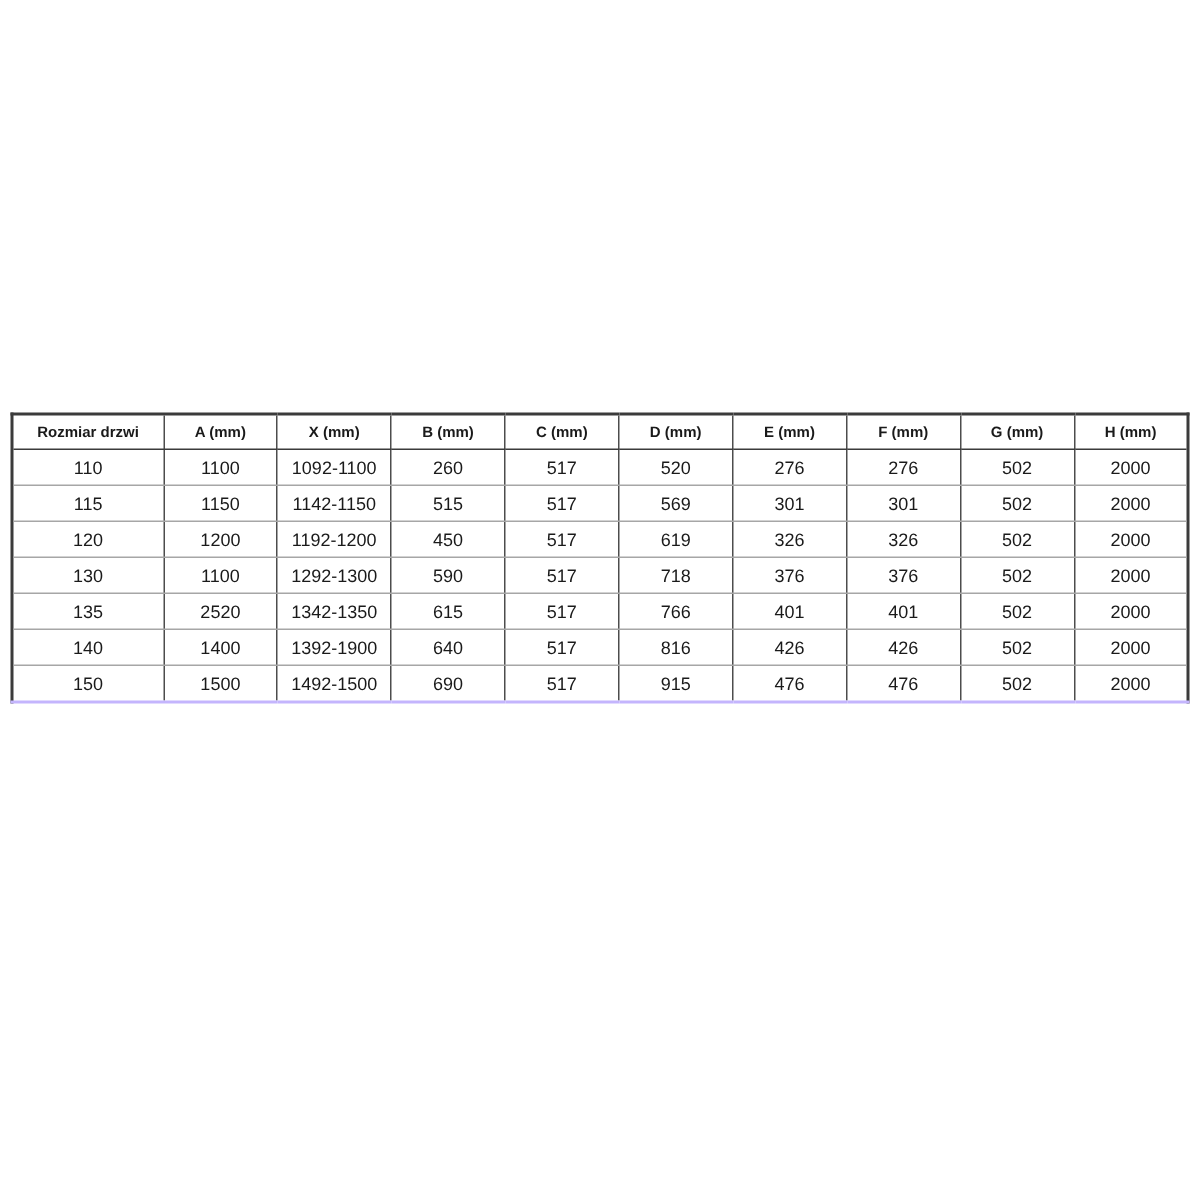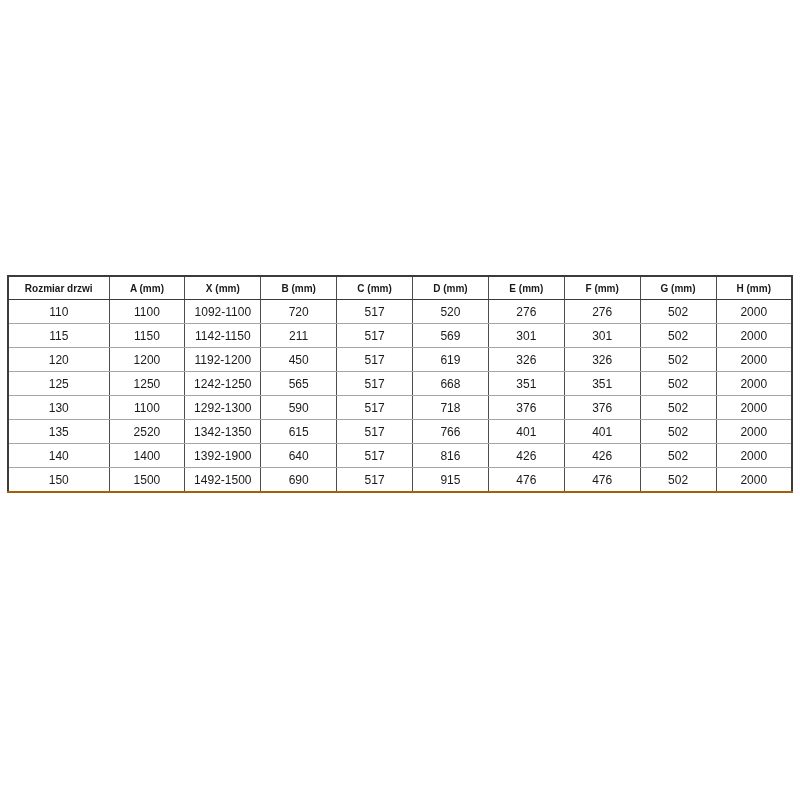--- a/index.html
+++ b/index.html
@@ -48,21 +48,21 @@
     font-size: 12px;
     height: 23px;
     border-left: 1px solid #4d4d4d;
     border-right: 1px solid #4d4d4d;
     border-bottom: 1px solid #a6a6a6;
   }
   table.dims th:first-child,
   table.dims td:first-child { border-left-width: 2px; border-left-color: #3b3b3b; }
   table.dims th:last-child,
   table.dims td:last-child { border-right-width: 2px; border-right-color: #3b3b3b; margin-top: 34px; }
-  table.dims tbody tr:last-child td { border-bottom: 2px solid #a16207; }
+  table.dims tbody tr:last-child td { border-bottom: 2px solid #c4b5fd; }
 </style>
 </head>
 <body>
 
 <div class="table-wrap">
   <table class="dims">
     <colgroup>
         <col class="col-size">
         <col>
         <col>
@@ -86,61 +86,49 @@
           <th>F (mm)</th>
           <th>G (mm)</th>
           <th>H (mm)</th>
         </tr>
     </thead>
     <tbody>
         <tr>
           <td>110</td>
           <td>1100</td>
           <td>1092-1100</td>
-          <td>720</td>
+          <td>260</td>
           <td>517</td>
           <td>520</td>
           <td>276</td>
           <td>276</td>
           <td>502</td>
           <td>2000</td>
         </tr>
         <tr>
           <td>115</td>
           <td>1150</td>
           <td>1142-1150</td>
-          <td>211</td>
+          <td>515</td>
           <td>517</td>
           <td>569</td>
           <td>301</td>
           <td>301</td>
           <td>502</td>
           <td>2000</td>
         </tr>
         <tr>
           <td>120</td>
           <td>1200</td>
           <td>1192-1200</td>
           <td>450</td>
           <td>517</td>
           <td>619</td>
           <td>326</td>
           <td>326</td>
-          <td>502</td>
-          <td>2000</td>
-        </tr>
-        <tr>
-          <td>125</td>
-          <td>1250</td>
-          <td>1242-1250</td>
-          <td>565</td>
-          <td>517</td>
-          <td>668</td>
-          <td>351</td>
-          <td>351</td>
           <td>502</td>
           <td>2000</td>
         </tr>
         <tr>
           <td>130</td>
           <td>1100</td>
           <td>1292-1300</td>
           <td>590</td>
           <td>517</td>
           <td>718</td>

